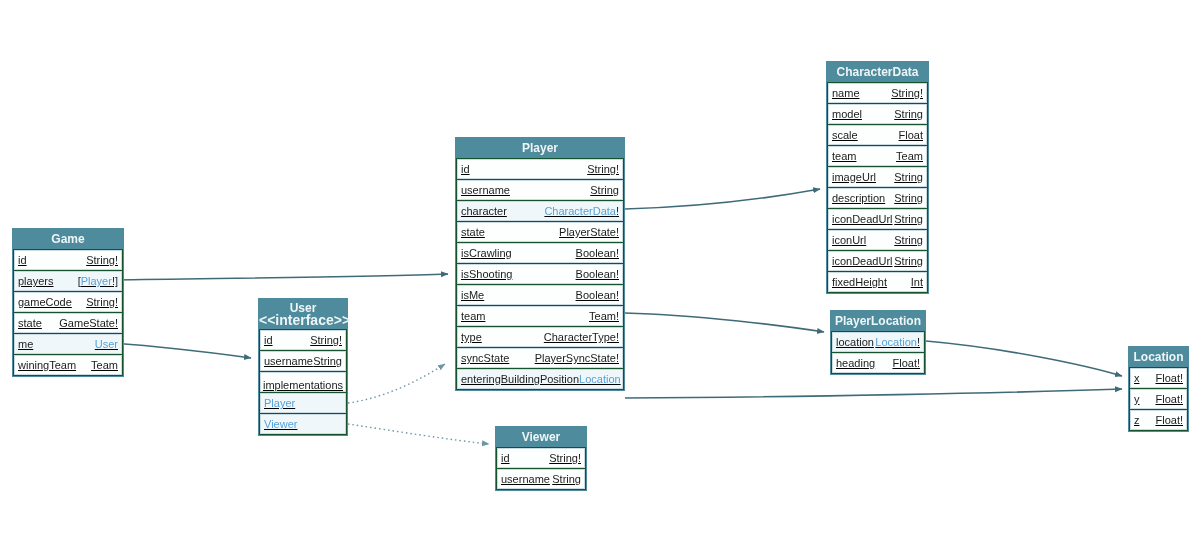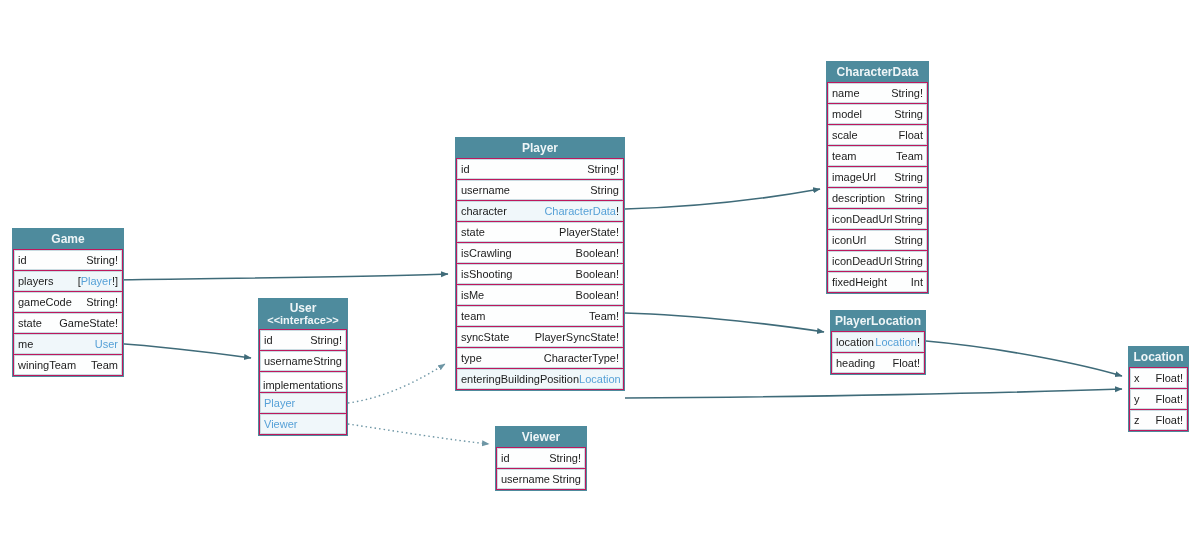--- a/index.html
+++ b/index.html
@@ -1,26 +1,26 @@
 <!DOCTYPE html>
 <html><head>
 <meta charset="utf-8">
 <style>
   html,body{margin:0;padding:0;background:#ffffff;}
   #canvas{position:relative;width:1200px;height:547px;background:#ffffff;overflow:hidden;
           font-family:"Liberation Sans", sans-serif;}
   #edges{position:absolute;left:0;top:0;width:1200px;height:547px;}
 
-  .node{position:absolute;border:1px solid #4e8b9d;background:#be185d;box-sizing:border-box;
+  .node{position:absolute;border:1px solid #4e8b9d;background:#14532d;box-sizing:border-box;
         box-shadow:0 0 0 0;}
   .thead{background:#4e8b9d;color:#eef5f7;font-weight:bold;font-size:12px;text-align:center;
          display:flex;flex-direction:column;justify-content:center;height:20px;line-height:12px;}
   .thead.two-line{height:30px;}
-  .thead .subtitle{font-size:11px;font-weight:bold;}
-  .tbody{padding:1px 1px 0 1px;}
+  .thead .subtitle{font-size:14px;font-weight:bold;}
+  .tbody{padding:1px 1px 0 1px;text-decoration:underline;}
   .row{height:20px;margin-bottom:1px;border:1px solid #c9dbe1;box-sizing:border-box;
        display:flex;align-items:center;padding:0 3px;background:#fdfefe;font-size:11px;color:#1b1b1b;
        white-space:nowrap;overflow:hidden;}
   .row.has-link{background:#f0f7fa;}
   .fname{flex:0 0 auto;}
   .fval{margin-left:auto;text-align:center;}
   .lnk{color:#57a1d7;}
   .row.iface-impl .fname{color:#57a1d7;}
   .row.impl-row{justify-content:center;align-items:flex-end;}
   .row.impl-row .fname{flex:0 0 auto;}
@@ -143,27 +143,27 @@
         </div>
       <div class="row">
           <span class="fname">isMe</span>
           <span class="fval"><span></span><span class="lnk"></span><span>Boolean!</span></span>
         </div>
       <div class="row">
           <span class="fname">team</span>
           <span class="fval"><span></span><span class="lnk"></span><span>Team!</span></span>
         </div>
       <div class="row">
+          <span class="fname">type</span>
+          <span class="fval"><span></span><span class="lnk"></span><span>CharacterType!</span></span>
+        </div>
+      <div class="row">
           <span class="fname">syncState</span>
           <span class="fval"><span></span><span class="lnk"></span><span>PlayerSyncState!</span></span>
         </div>
-      <div class="row">
-          <span class="fname">type</span>
-          <span class="fval"><span></span><span class="lnk"></span><span>CharacterType!</span></span>
-        </div>
       <div class="row has-link">
           <span class="fname">enteringBuildingPosition</span>
           <span class="fval"><span></span><span class="lnk">Location</span><span></span></span>
         </div>
     </div>
   </div>
 
   <div class="node t-viewer">
     <div class="thead">Viewer</div>
     <div class="tbody">

